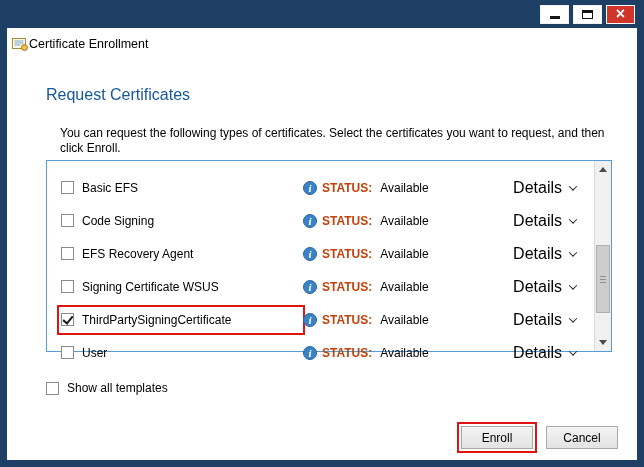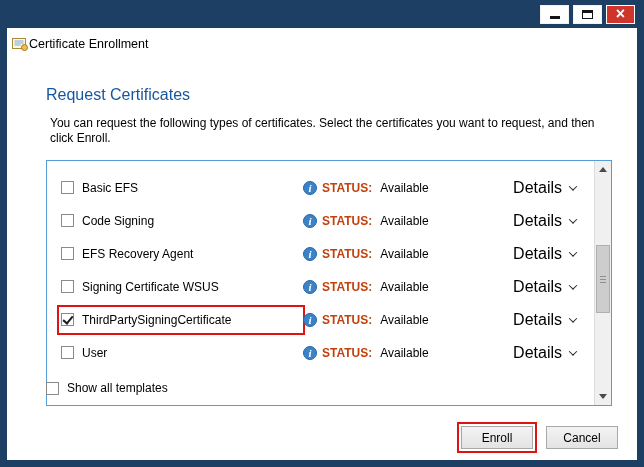--- a/index.html
+++ b/index.html
@@ -21,23 +21,23 @@
   .cap-btn.min,.cap-btn.max{background:#ffffff;border:1px solid #f2f2f2;}
   .cap-btn.close{background:var(--close-button);border:1px solid #ffffff;color:#ffffff;}
   .min-glyph{width:10px;height:3px;background:#141414;margin-top:6px;}
   .max-glyph{width:11px;height:9px;border:1px solid #141414;border-top-width:3px;}
   .close-glyph{font-size:16px;font-weight:bold;line-height:1;transform:translateY(-1px);}
   
   .inner{position:absolute;left:7px;right:7px;top:28px;bottom:7px;background:#ffffff;}
   .app-header{position:absolute;top:4px;left:5px;height:24px;display:flex;align-items:center;}
   .app-title{font-size:12.5px;color:#000;}
   .page-heading{position:absolute;left:39px;top:58px;margin:0;font-size:16px;font-weight:normal;color:var(--heading);}
-  .desc{position:absolute;left:39px;top:84px;width:562px;margin:4px;font-size:12px;line-height:15px;color:#000;}
-  
-  .listbox{position:absolute;left:39px;top:132px;width:566px;height:246px;border:1px solid var(--list-border);background:#fff;}
+  .desc{position:absolute;left:39px;top:84px;width:562px;margin:14px;font-size:12px;line-height:15px;color:#000;}
+  
+  .listbox{position:absolute;left:39px;top:132px;width:566px;height:192px;border:1px solid var(--list-border);background:#fff;}
   .rows{margin-right:17px;padding-top:10px;}
   .row{height:33px;display:grid;grid-template-columns:244px 1fr auto;align-items:center;padding:0 14px 0 12px;}
   .row-left{display:flex;align-items:center;gap:8px;height:26px;padding-left:2px;}
   .row-left[data-highlight="true"]{box-shadow:0 0 0 2px var(--annotation);}
   .checkbox{flex:none;width:13px;height:13px;background:#fff;border:1px solid #8a8a8a;position:relative;display:inline-block;}
   .checkbox[data-checked="true"]::after{
     content:"";position:absolute;left:3px;top:0px;width:4px;height:8px;
     border-right:2px solid #1c1c1c;border-bottom:2px solid #1c1c1c;transform:rotate(40deg);
   }
   .tname{font-size:12px;color:#000;white-space:nowrap;}

